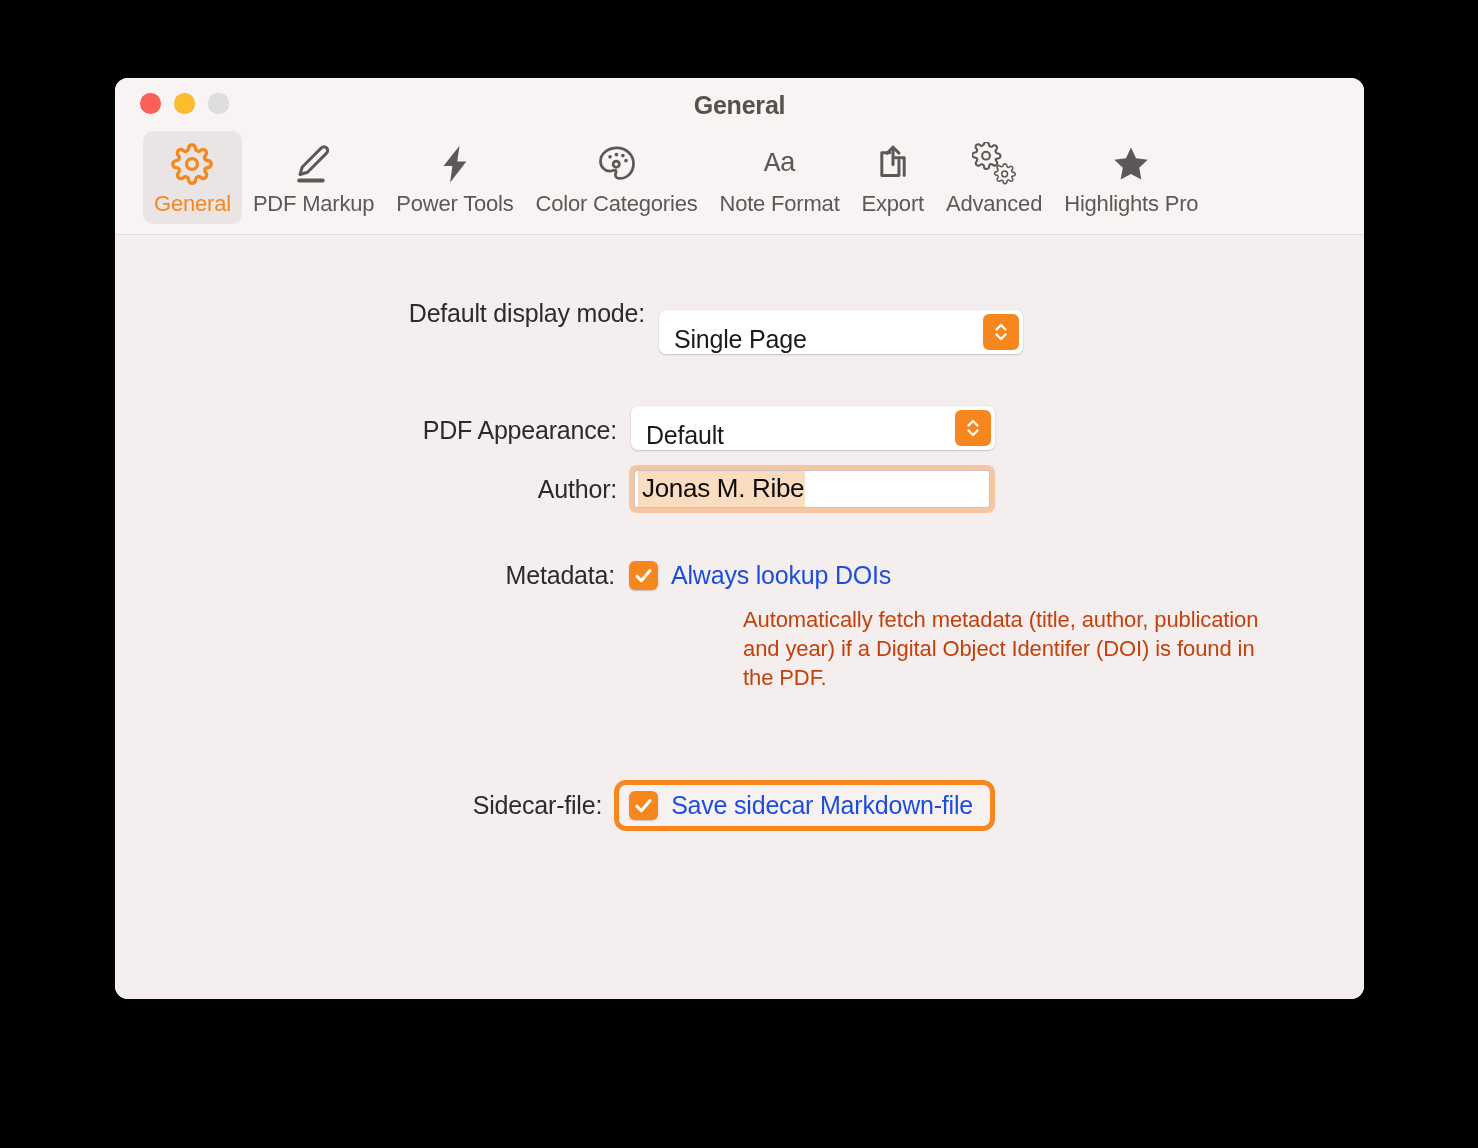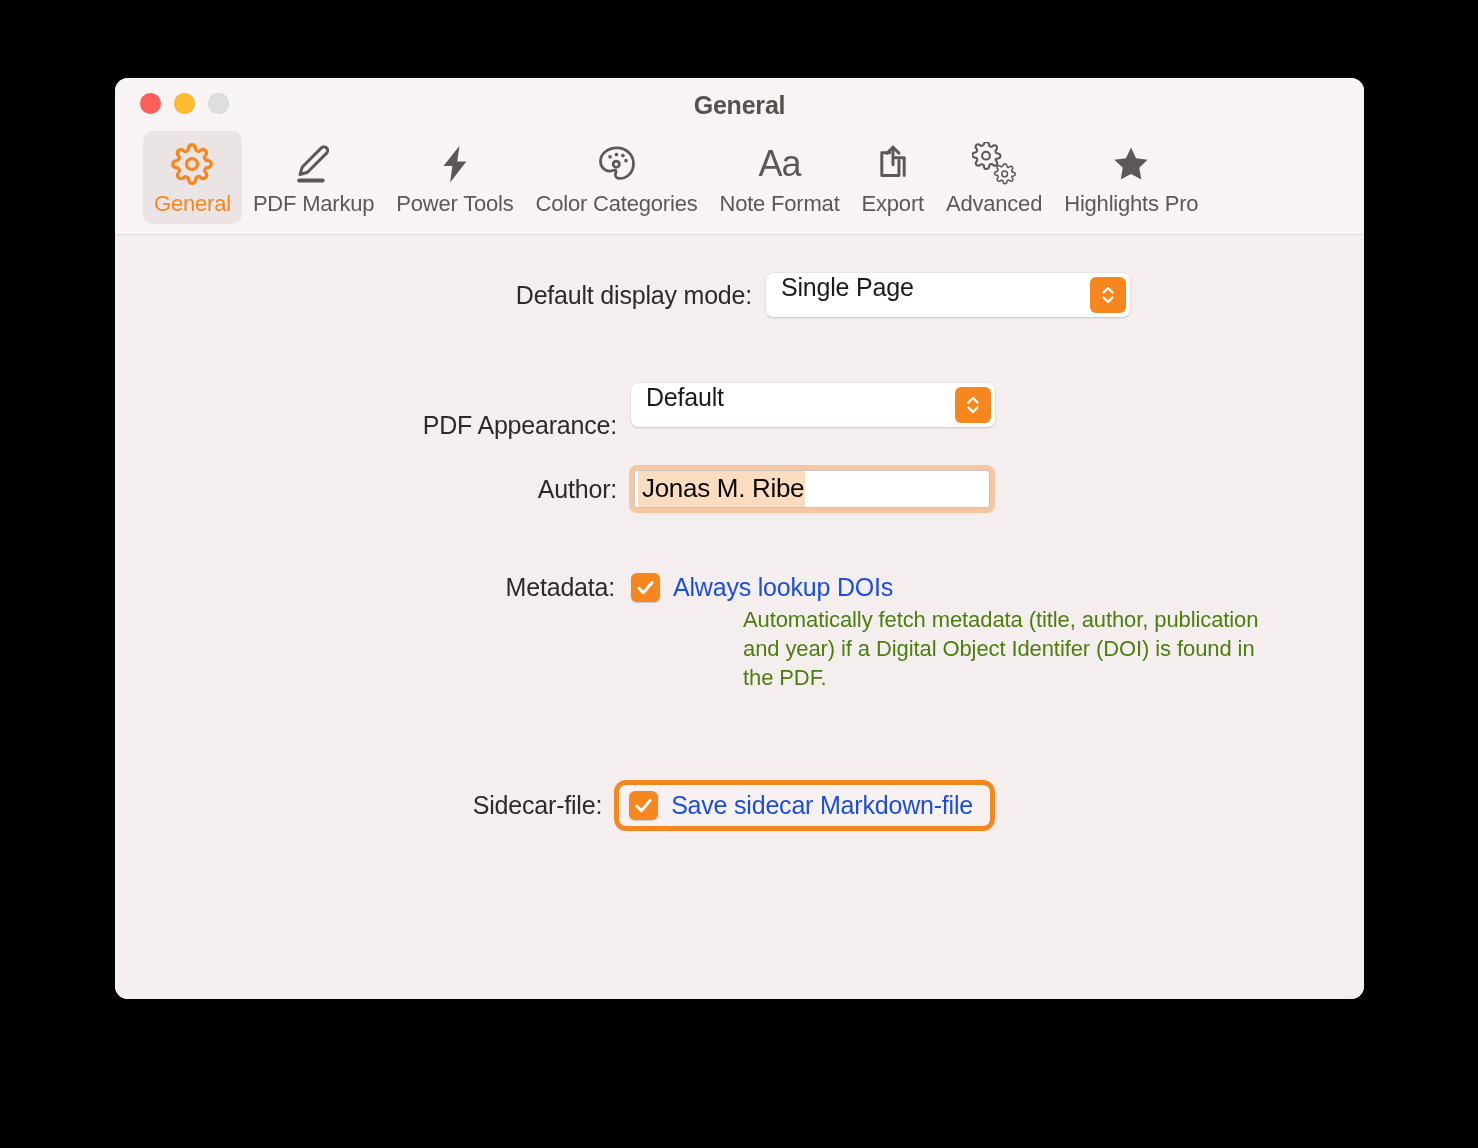--- a/index.html
+++ b/index.html
@@ -102,24 +102,24 @@
   .tab .tab-label {
     margin-top: 2px;
     font-size: 22px;
     color: #5c5857;
     white-space: nowrap;
     letter-spacing: -0.2px;
   }
   .tab.selected .tab-label { color: #f6871f; }
 
   .tab .aa-glyph {
-    font-size: 36px;
+    font-size: 28px;
     line-height: 50px;
     color: #5c5857;
-    font-family: Liberation Sans, sans-serif;
+    font-family: Liberation Mono, monospace;
     letter-spacing: -1px;
   }
 
   
   .content {
     position: relative;
     height: 764px;
     background: #f4eeee;
   }
 
@@ -139,23 +139,24 @@
 
   
   .popup {
     position: relative;
     width: 364px;
     height: 44px;
     background: #ffffff;
     border-radius: 7px;
     box-shadow: 0 1px 2px rgba(0,0,0,0.16), 0 0 0 0.5px rgba(0,0,0,0.06);
     display: flex;
-    align-items: flex-start;
+    align-items: flex-end;
     padding-left: 15px;
     cursor: default;
+    margin-top: 37px;
   }
   .popup .popup-value {
     font-size: 25px;
     color: #1d1a19;
     letter-spacing: -0.2px;
   }
   .popup .stepper {
     position: absolute;
     right: 4px;
     top: 4px;
@@ -220,21 +221,21 @@
   .hl-ring {
     border: 5px solid #f6871f;
     border-radius: 12px;
     padding: 6px 17px 6px 10px;
     background: #f7f1f1;
   }
 
   .desc {
     font-size: 22px;
     line-height: 29px;
-    color: #4d7c0f;
+    color: #c2410c;
     max-width: 520px;
     letter-spacing: -0.1px;
   }
 </style>
 </head>
 <body>
 
 <div id="stage">
 
   <div class="window">
@@ -336,21 +337,21 @@
             </svg>
           </span>
           <span class="tab-label">Highlights Pro</span>
         </div>
 
       </div>
     </div>
 
     <div class="content">
 
-      <div class="row" style="left:0; top:38px; width:1015px; justify-content:flex-end;">
+      <div class="row" style="left:0; top:38px; width:908px; justify-content:flex-end;">
         <span class="field-label" style="width:500px;">Default display mode:</span>
         <div style="width:14px;"></div>
         <div class="popup">
           <span class="popup-value">Single Page</span>
           <span class="stepper">
             <svg width="20" height="22" viewBox="0 0 20 22" fill="none" stroke="#ffffff" stroke-width="2.3" stroke-linecap="round" stroke-linejoin="round">
               <polyline points="5.5,8.5 10,4 14.5,8.5"></polyline>
               <polyline points="5.5,13.5 10,18 14.5,13.5"></polyline>
             </svg>
           </span>
@@ -374,21 +375,21 @@
       <div class="row" style="left:0; top:230px; width:880px; justify-content:flex-end;">
         <span class="field-label" style="width:500px;">Author:</span>
         <div style="width:12px;"></div>
         <div class="textfield-wrap">
           <div class="textfield" title="Author name">
             <span class="selected-text">Jonas M. Ribe</span>
           </div>
         </div>
       </div>
 
-      <div class="row" style="left:0; top:338px; width:880px; justify-content:space-between;">
+      <div class="row" style="left:0; top:326px; width:880px; justify-content:flex-start;">
         <span class="field-label" style="width:500px;">Metadata:</span>
         <div style="width:14px;"></div>
         <div class="checkbox-row" style="width:364px;">
           <span class="checkbox">
             <svg width="21" height="21" viewBox="0 0 24 24" fill="none" stroke="#ffffff" stroke-width="3.4" stroke-linecap="round" stroke-linejoin="round">
               <polyline points="4.5,12.8 9.6,18 19.5,6.3"></polyline>
             </svg>
           </span>
           <span class="cb-label">Always lookup DOIs</span>
         </div>

